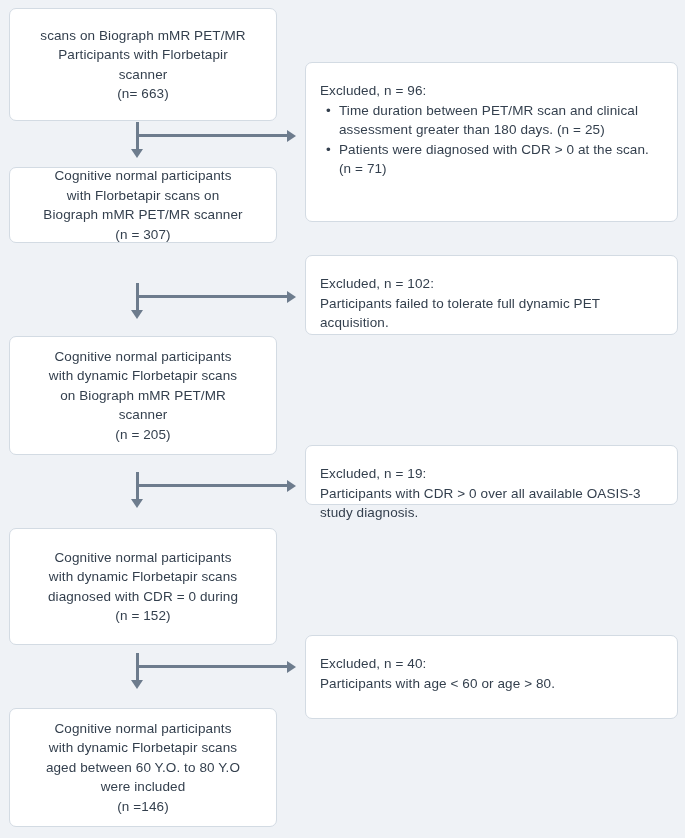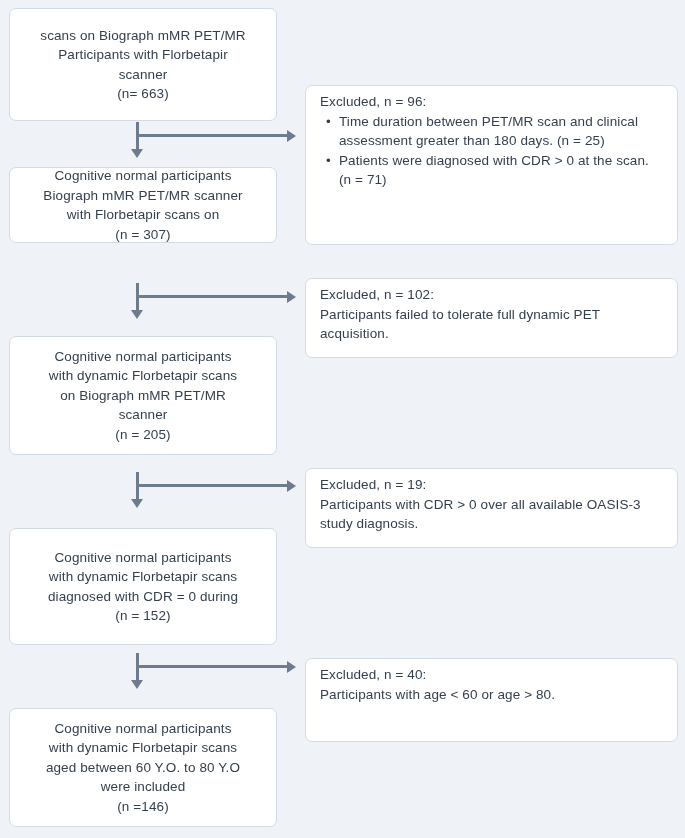--- a/index.html
+++ b/index.html
@@ -37,23 +37,22 @@
     text-align: center;
     padding: 9px 12px;
     display: flex;
     flex-direction: column;
     justify-content: center;
   }
   .box-right {
     left: 305px;
     width: 373px;
     text-align: left;
-    padding: 6px 14px;
+    padding: 18px 14px;
     box-sizing: border-box;
-    margin-top: 23px;
   }
   .box-right .excl-head {
     margin: 0;
   }
   .box-right .excl-body {
     margin: 0;
   }
   .box-right ul {
     margin: 0;
     padding-left: 19px;
@@ -135,22 +134,22 @@
 
   <div class="box box-left" style="top:8px; height:113px;">
     <div>scans on Biograph mMR PET/MR</div>
     <div>Participants with Florbetapir</div>
     <div>scanner</div>
     <div>(n= 663)</div>
   </div>
 
   <div class="box box-left" style="top:167px; height:76px;">
     <div>Cognitive normal participants</div>
+    <div>with Florbetapir scans on</div>
     <div>Biograph mMR PET/MR scanner</div>
-    <div>with Florbetapir scans on</div>
     <div>(n = 307)</div>
   </div>
 
   <div class="box box-left" style="top:336px; height:119px;">
     <div>Cognitive normal participants</div>
     <div>with dynamic Florbetapir scans</div>
     <div>on Biograph mMR PET/MR</div>
     <div>scanner</div>
     <div>(n = 205)</div>
   </div>
@@ -176,21 +175,21 @@
       <li>Time duration between PET/MR scan and clinical assessment greater than 180 days. (n = 25)</li>
       <li>Patients were diagnosed with CDR &gt; 0 at the scan. (n = 71)</li>
     </ul>
   </div>
 
   <div class="box box-right" style="top:255px; height:80px;">
     <p class="excl-head">Excluded, n = 102:</p>
     <p class="excl-body">Participants failed to tolerate full dynamic PET acquisition.</p>
   </div>
 
-  <div class="box box-right" style="top:445px; height:80px;">
+  <div class="box box-right" style="top:445px; height:60px;">
     <p class="excl-head">Excluded, n = 19:</p>
     <p class="excl-body">Participants with CDR &gt; 0 over all available OASIS-3 study diagnosis.</p>
   </div>
 
   <div class="box box-right" style="top:635px; height:84px;">
     <p class="excl-head">Excluded, n = 40:</p>
     <p class="excl-body">Participants with age &lt; 60 or age &gt; 80.</p>
   </div>
 
 </div>

